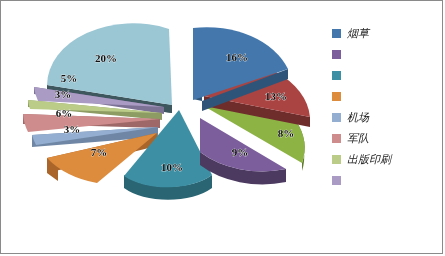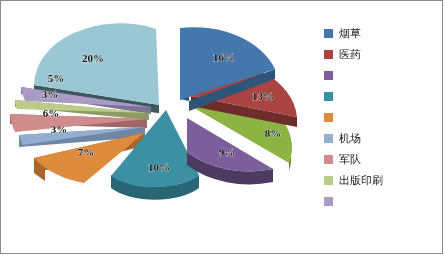--- a/index.html
+++ b/index.html
@@ -12,36 +12,37 @@
   #frame{
     position:relative;
     width:443px;height:254px;
     border:1px solid #8a8a8a;
     background:#ffffff;
     box-sizing:border-box;
   }
   #plot{
     position:absolute;
     left:0;top:0;
-    width:330px;height:254px;
+    width:330px;height:254px;padding-left:13px;
   }
   #plot svg{display:block;width:330px;height:254px;}
   .slicelabel{
     font-family:"Liberation Serif", serif;
     font-size:11px;
     font-weight:bold;
     fill:#111111;
     paint-order:stroke;
     stroke:#ffffff;
     stroke-width:0.6px;
   }
   #legend{
     position:absolute;
-    left:320px;top:22px;
+    left:328px;top:22px;
     width:104px;
+    font-style:italic;
   }
   .legend-row{
     display:flex;
     align-items:center;
     height:21px;
   }
   .swatch{
     width:9px;height:9px;
     flex:0 0 9px;
     margin-right:6px;
@@ -134,24 +135,20 @@
 
     </svg>
   </div>
 
   <div id="legend">
     <div class="legend-row">
       <span class="swatch" style="background: rgb(68, 120, 173);"></span>
       <span class="legend-label">烟草</span>
     </div>
     <div class="legend-row">
-      <span class="swatch" style="background: rgb(169, 68, 66);"></span>
-      <span class="legend-label">医药</span>
-    </div>
-    <div class="legend-row">
       <span class="swatch" style="background: rgb(123, 94, 155);"></span>
     </div>
     <div class="legend-row">
       <span class="swatch" style="background: rgb(61, 143, 163);"></span>
     </div>
     <div class="legend-row">
       <span class="swatch" style="background: rgb(221, 139, 60);"></span>
     </div>
     <div class="legend-row">
       <span class="swatch" style="background: rgb(147, 174, 208);"></span>

